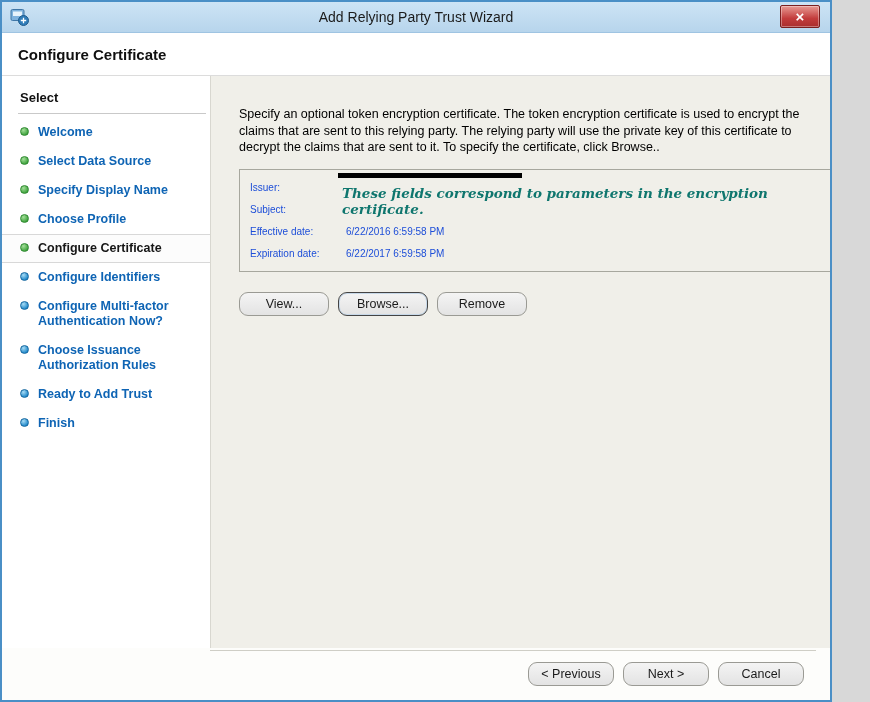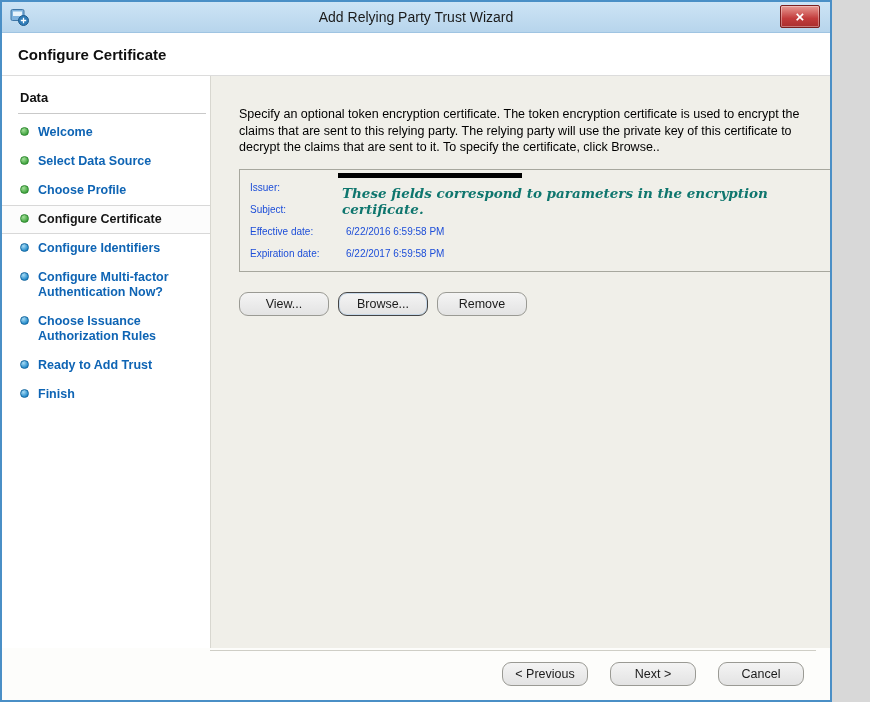--- a/index.html
+++ b/index.html
@@ -99,21 +99,21 @@
     font-size:12.5px; font-family:inherit; color:#1b1b1b;
     background:linear-gradient(#f4f4f4,#e3e3e3);
     border:1px solid #9a9a94; border-radius:9px; cursor:pointer;
   }
   .btn.focused { border:1px solid #444444; box-shadow:0 0 0 1px #c7d8e8 inset; }
 
   
   .footer {
     height:52px; flex:none; background:#fdfdfb; position:relative;
     display:flex; align-items:center; justify-content:flex-end;
-    gap:22px; padding-right:26px;
+    gap:9px; padding-right:26px;
   }
   .footer::before {
     content:""; position:absolute; top:2px; left:208px; right:14px;
     height:1px; background:#cfcec6;
   }
   .footer .btn { min-width:86px; }
 </style>
 </head>
 <body>
 
@@ -132,29 +132,33 @@
     <button class="close-btn"><span>×</span></button>
   </div>
 
   <div class="header">
     <h1>Configure Certificate</h1>
   </div>
 
   <div class="body">
 
     <div class="sidebar">
-      <div class="steps-title">Data</div>
+      <div class="steps-title">Select</div>
       <ul class="steps">
         <li class="step done">
           <span class="dot done"></span>
           <span>Welcome</span>
         </li>
         <li class="step done">
           <span class="dot done"></span>
           <span>Select Data Source</span>
+        </li>
+        <li class="step done">
+          <span class="dot done"></span>
+          <span>Specify Display Name</span>
         </li>
         <li class="step done">
           <span class="dot done"></span>
           <span>Choose Profile</span>
         </li>
         <li class="step done current">
           <span class="dot done"></span>
           <span>Configure Certificate</span>
         </li>
         <li class="step todo">

